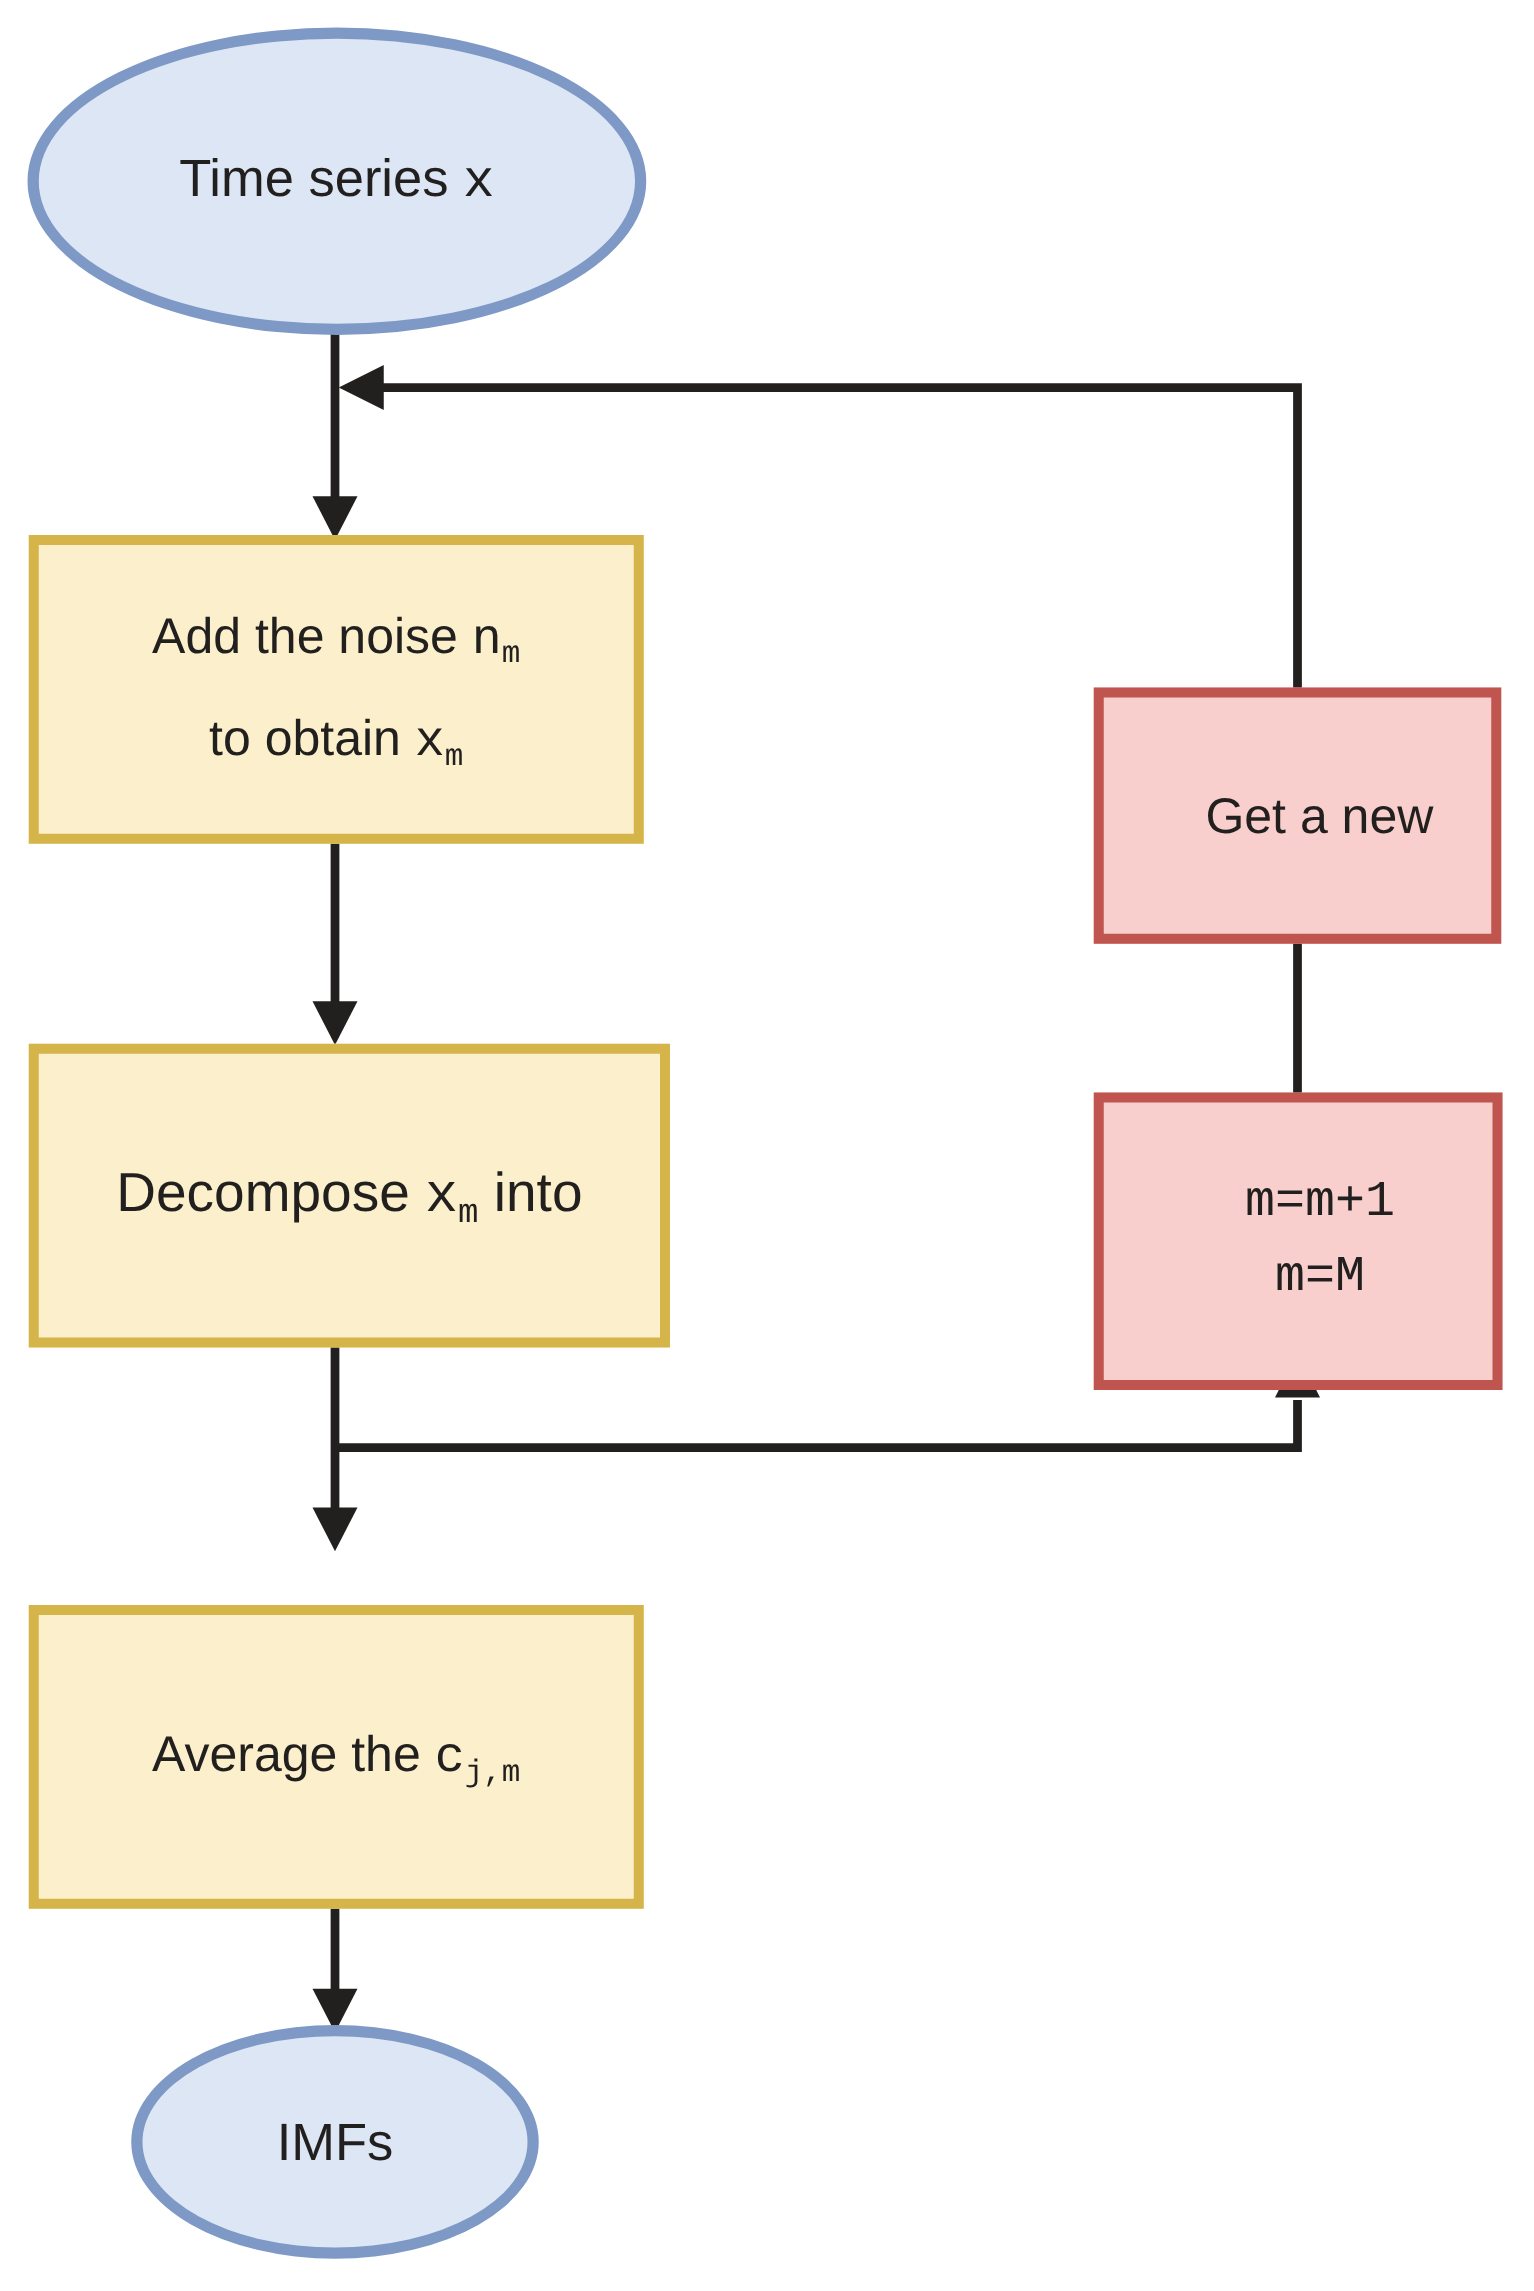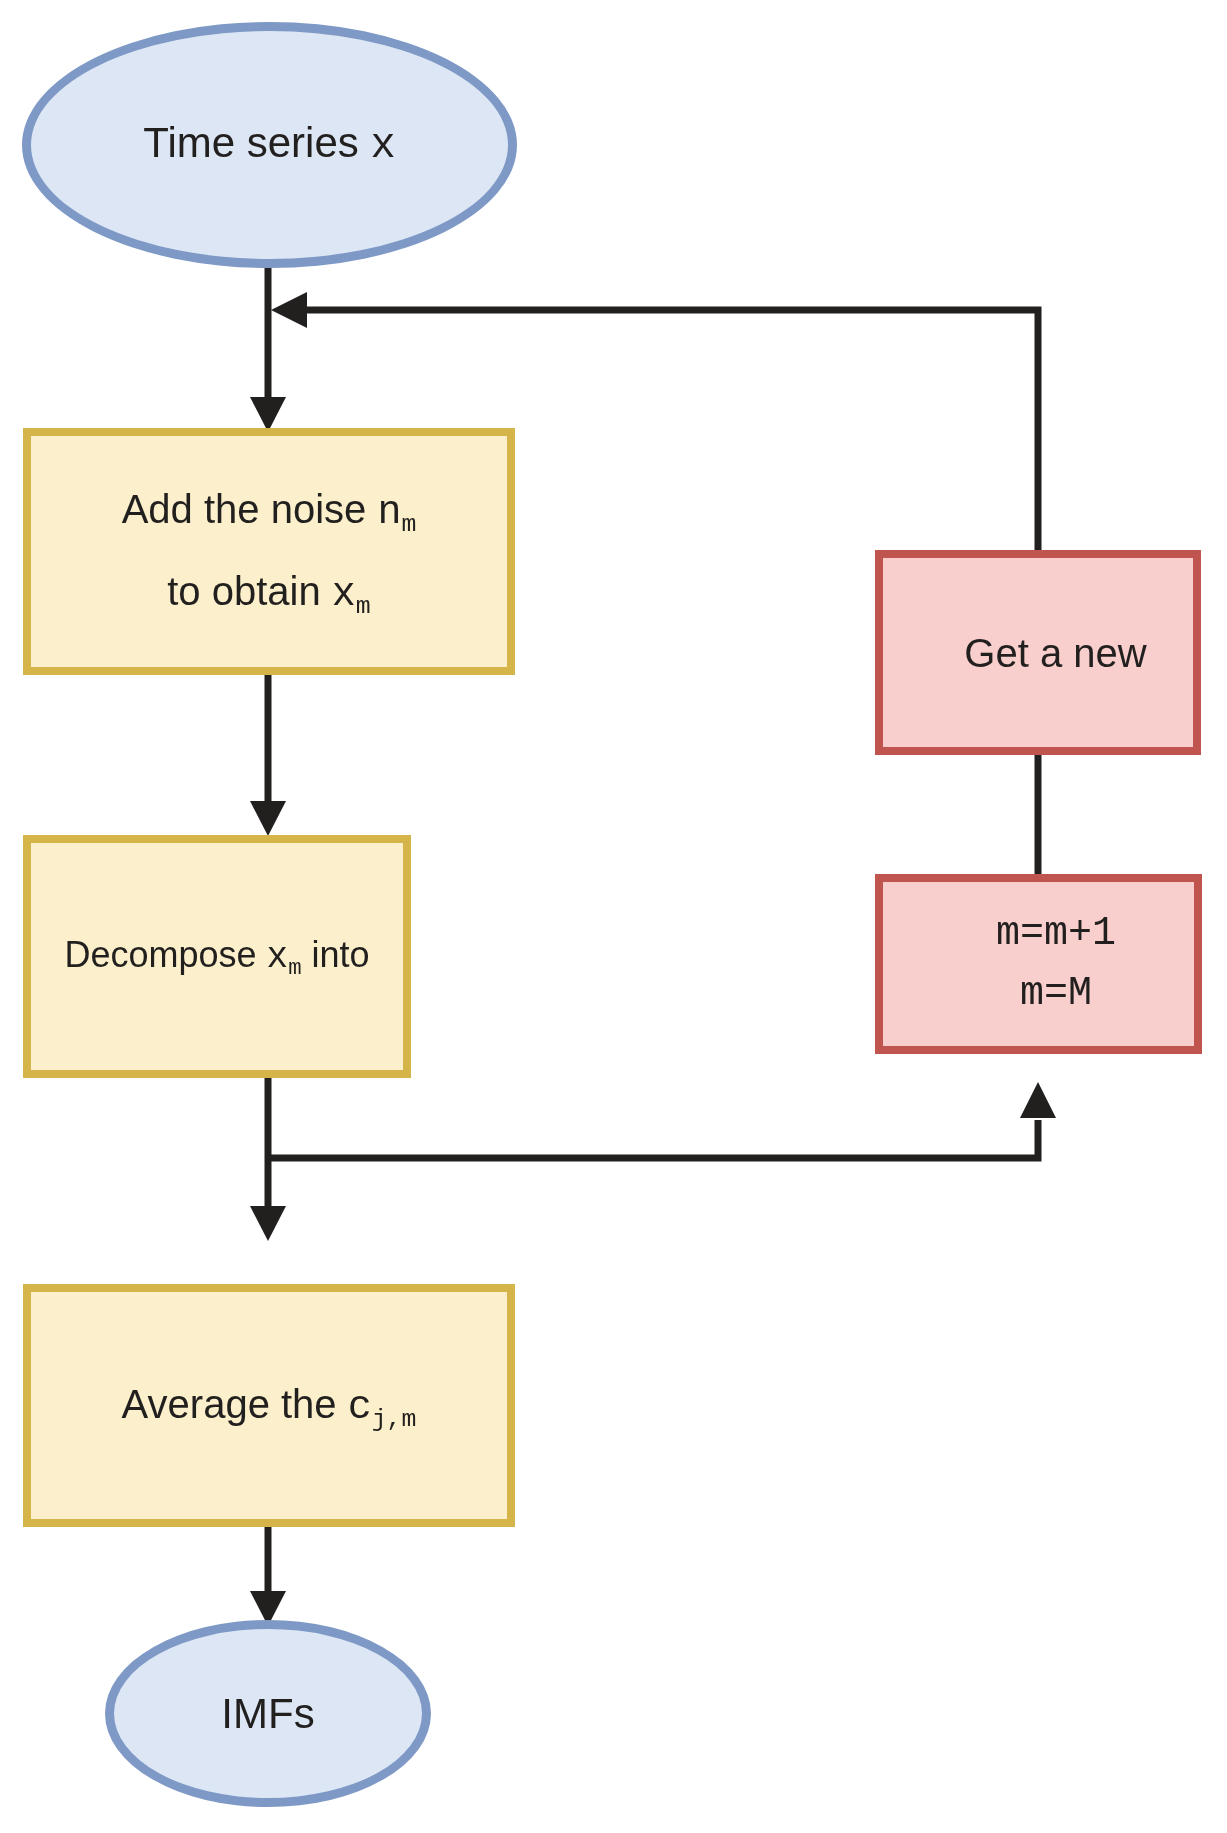--- a/index.html
+++ b/index.html
@@ -25,25 +25,25 @@
     border:8px solid var(--process-border,#d5b44a);
   }
   .loopbox{
     background:var(--loop-fill,#f8cfcc);
     border:8px solid var(--loop-border,#c0544e);
     padding-left:35px;
   }
   .line{white-space:pre;line-height:1.95;}
   .node-start{left:22px;top:22px;width:495px;height:246px;font-size:42px;}
   .node-add{left:23px;top:428px;width:492px;height:247px;font-size:40px;}
-  .node-decompose{left:23px;top:835px;width:388px;height:243px;font-size:36px;}
+  .node-decompose{left:23px;top:835px;width:513px;height:243px;font-size:44px;}
   .node-average{left:23px;top:1284px;width:492px;height:243px;font-size:40px;}
   .node-end{left:105px;top:1620px;width:326px;height:187px;font-size:42px;}
   .node-noise{left:875px;top:550px;width:326px;height:205px;font-size:40px;}
-  .node-counter{left:875px;top:874px;width:327px;height:180px;font-size:40px;}
+  .node-counter{left:875px;top:874px;width:327px;height:238px;font-size:40px;}
   .node-counter .line{line-height:1.5;}
   .mono{font-family:"Liberation Mono",monospace;}
   .sub{font-family:"Liberation Mono",monospace;font-size:.62em;vertical-align:-.32em;}
 </style>
 </head>
 <body>
 
 <div class="canvas">
 
   <svg class="arrows" viewBox="0 0 1227 1833" xmlns="http://www.w3.org/2000/svg">

